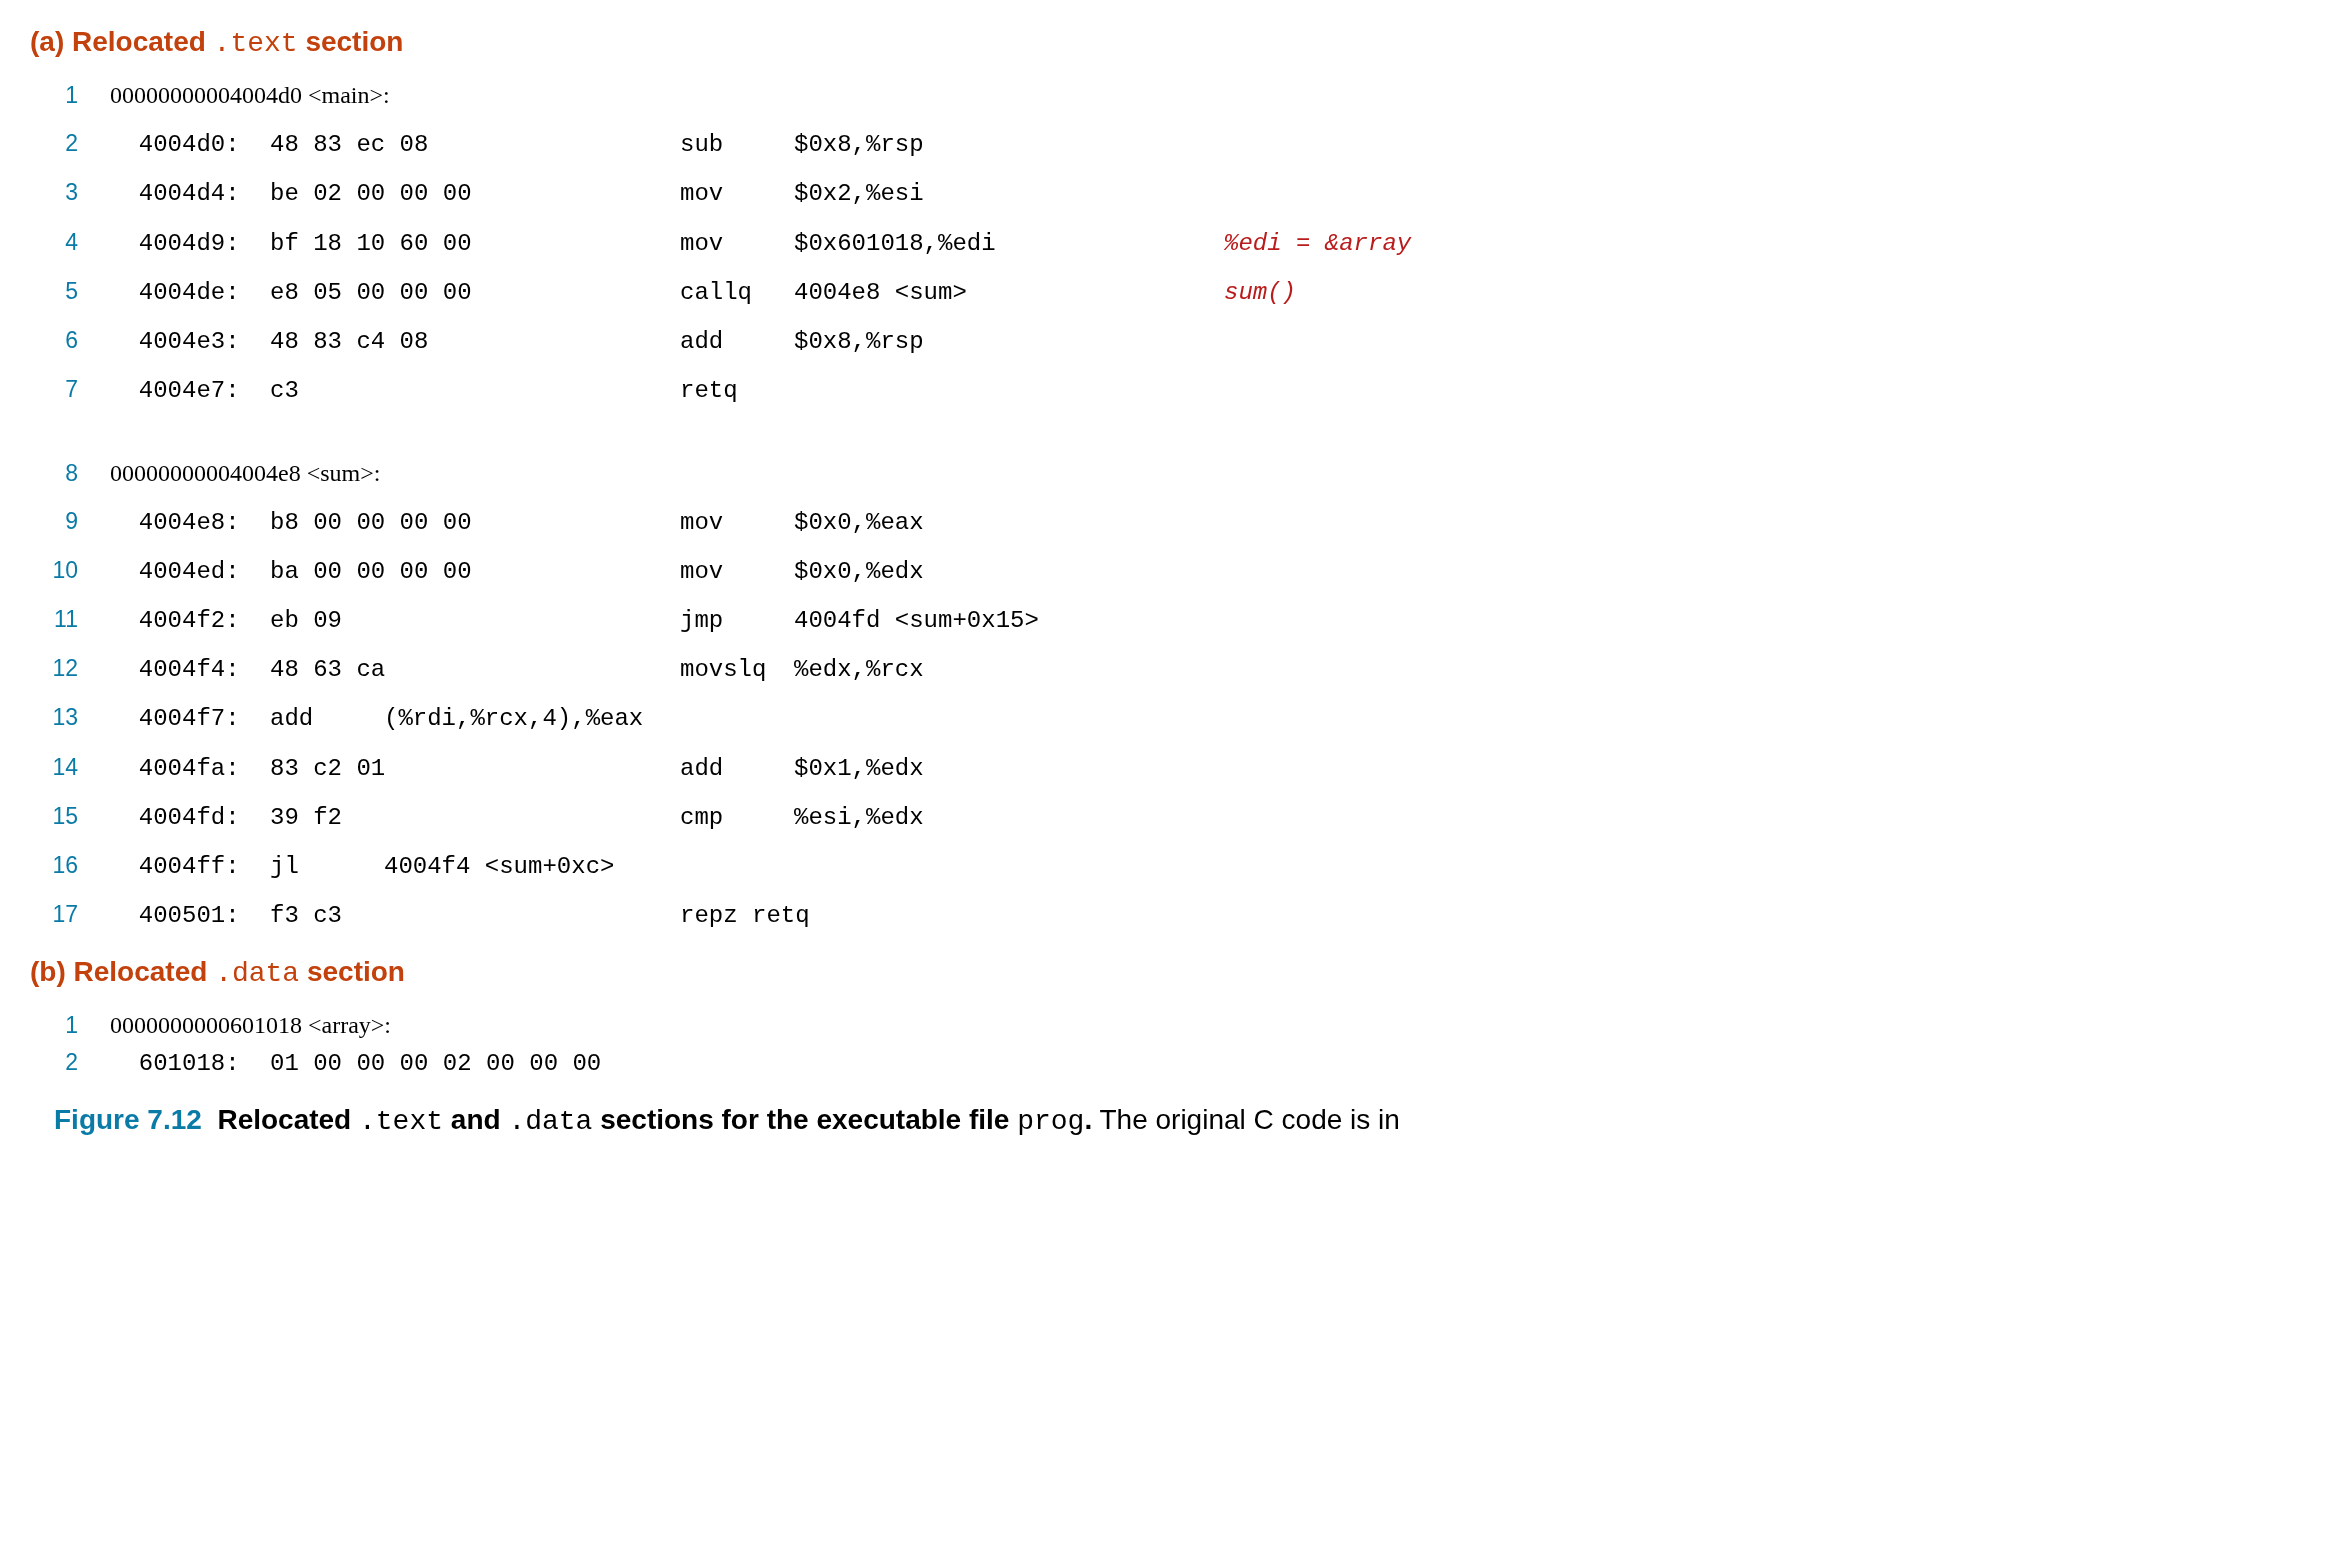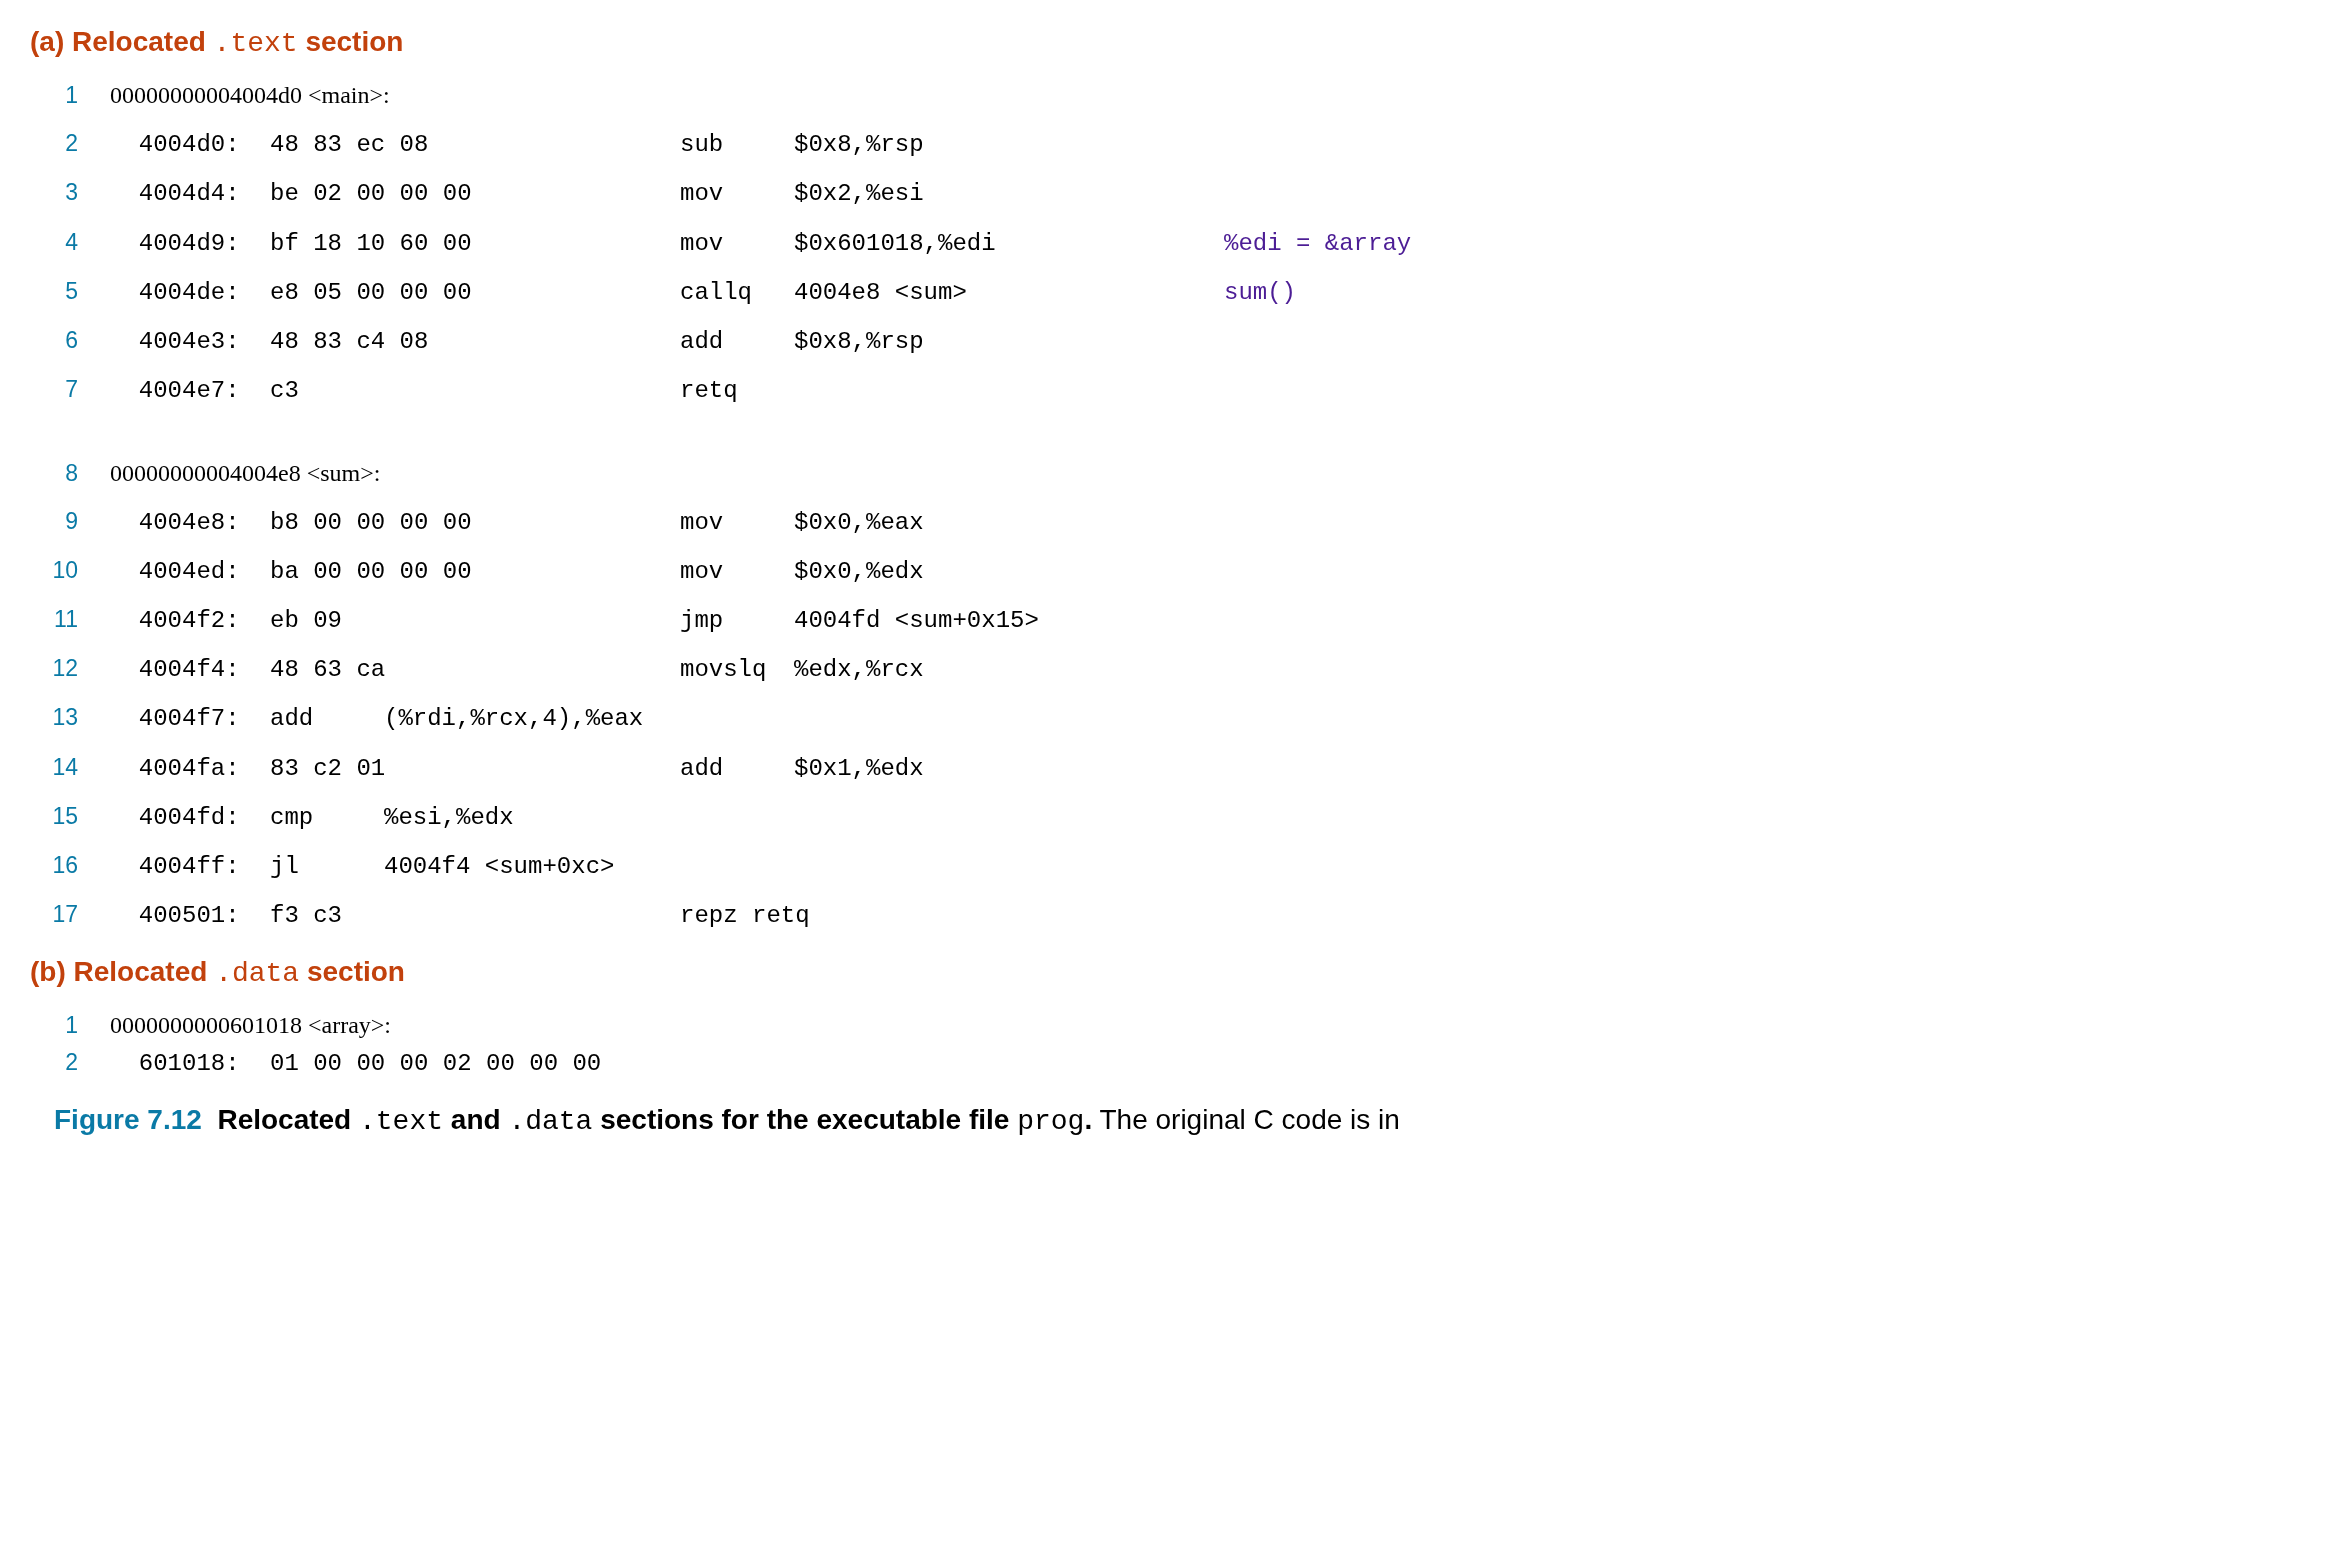--- a/index.html
+++ b/index.html
@@ -57,21 +57,22 @@
     flex-shrink: 0;
     margin-top: 12px;
   }
   .ops {
     font-family: 'Menlo', 'Consolas', 'Courier New', monospace;
     width: 430px;
     flex-shrink: 0;
   }
   .cmt {
     font-family: 'Menlo', 'Consolas', 'Courier New', monospace;
-    color: #4c1d95;
+    font-style: italic;
+    color: #b91c1c;
   }
   .sym-line {
     font-family: Liberation Serif, serif;
     margin-top: 8px;
   }
   .blank-line {
     height: 1.55em;
   }
   .caption {
     font-family: 'Segoe UI', 'Helvetica Neue', Arial, sans-serif;
@@ -108,21 +109,21 @@
     <div class="code-line"><span class="ln">6</span><span class="addr">  4004e3:</span><span class="bytes">48 83 c4 08</span><span class="mn">add</span><span class="ops">$0x8,%rsp</span></div>
     <div class="code-line"><span class="ln">7</span><span class="addr">  4004e7:</span><span class="bytes">c3</span><span class="mn">retq</span><span class="ops"></span></div>
     <div class="blank-line"></div>
     <div class="code-line"><span class="ln">8</span><span class="sym-line">00000000004004e8 &lt;sum&gt;:</span></div>
     <div class="code-line"><span class="ln">9</span><span class="addr">  4004e8:</span><span class="bytes">b8 00 00 00 00</span><span class="mn">mov</span><span class="ops">$0x0,%eax</span></div>
     <div class="code-line"><span class="ln">10</span><span class="addr">  4004ed:</span><span class="bytes">ba 00 00 00 00</span><span class="mn">mov</span><span class="ops">$0x0,%edx</span></div>
     <div class="code-line"><span class="ln">11</span><span class="addr">  4004f2:</span><span class="bytes">eb 09</span><span class="mn">jmp</span><span class="ops">4004fd &lt;sum+0x15&gt;</span></div>
     <div class="code-line"><span class="ln">12</span><span class="addr">  4004f4:</span><span class="bytes">48 63 ca</span><span class="mn">movslq</span><span class="ops">%edx,%rcx</span></div>
     <div class="code-line"><span class="ln">13</span><span class="addr">  4004f7:</span><span class="mn">add</span><span class="ops">(%rdi,%rcx,4),%eax</span></div>
     <div class="code-line"><span class="ln">14</span><span class="addr">  4004fa:</span><span class="bytes">83 c2 01</span><span class="mn">add</span><span class="ops">$0x1,%edx</span></div>
-    <div class="code-line"><span class="ln">15</span><span class="addr">  4004fd:</span><span class="mn">cmp</span><span class="ops">%esi,%edx</span></div>
+    <div class="code-line"><span class="ln">15</span><span class="addr">  4004fd:</span><span class="bytes">39 f2</span><span class="mn">cmp</span><span class="ops">%esi,%edx</span></div>
     <div class="code-line"><span class="ln">16</span><span class="addr">  4004ff:</span><span class="mn">jl</span><span class="ops">4004f4 &lt;sum+0xc&gt;</span></div>
     <div class="code-line"><span class="ln">17</span><span class="addr">  400501:</span><span class="bytes">f3 c3</span><span class="mn" style="width: auto;">repz retq</span></div>
   </div>
 
 <div class="heading">
   <span>(b) Relocated </span><span class="mono">.data</span><span> section</span>
 </div>
 
 <div class="code-block" id="block-b">
     <div class="code-line"><span class="ln">1</span><span class="sym-line">0000000000601018 &lt;array&gt;:</span></div>

